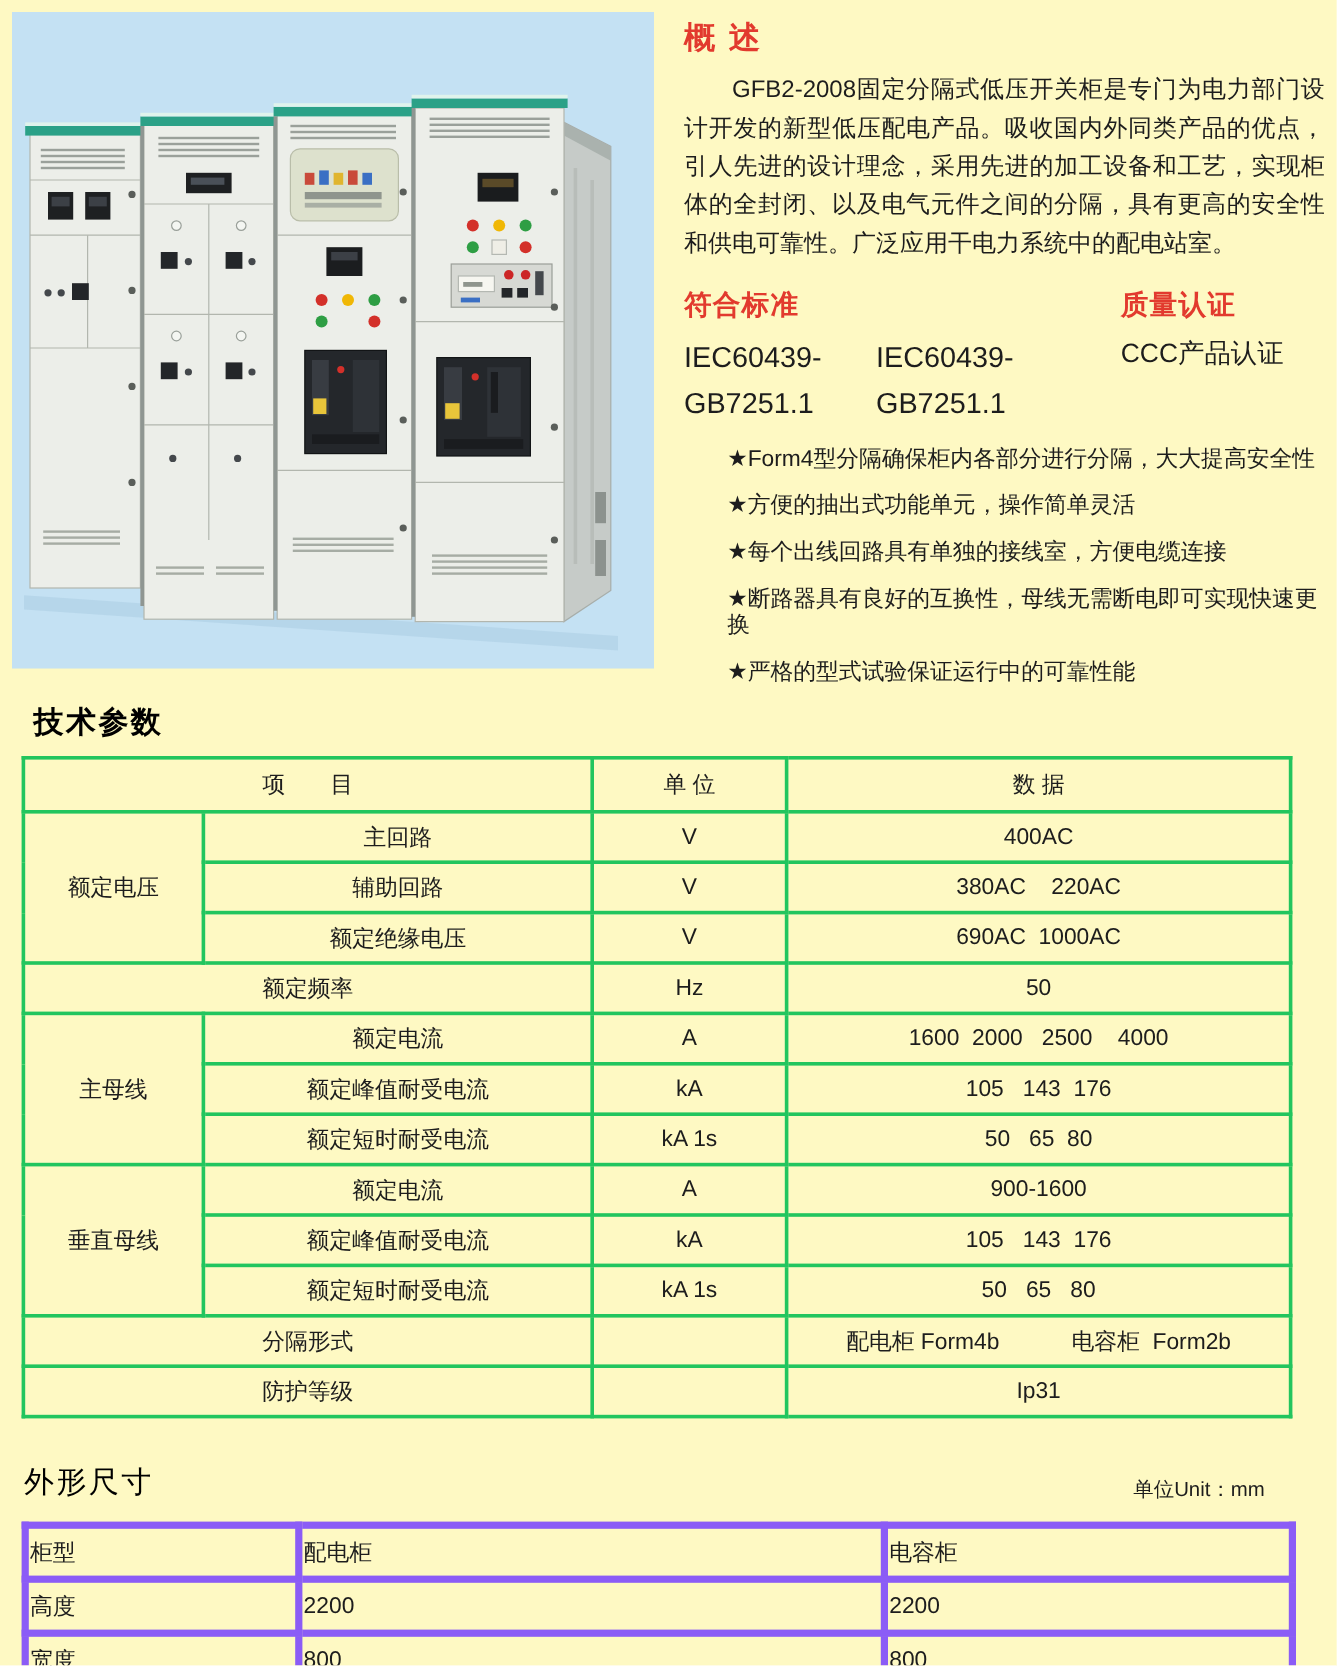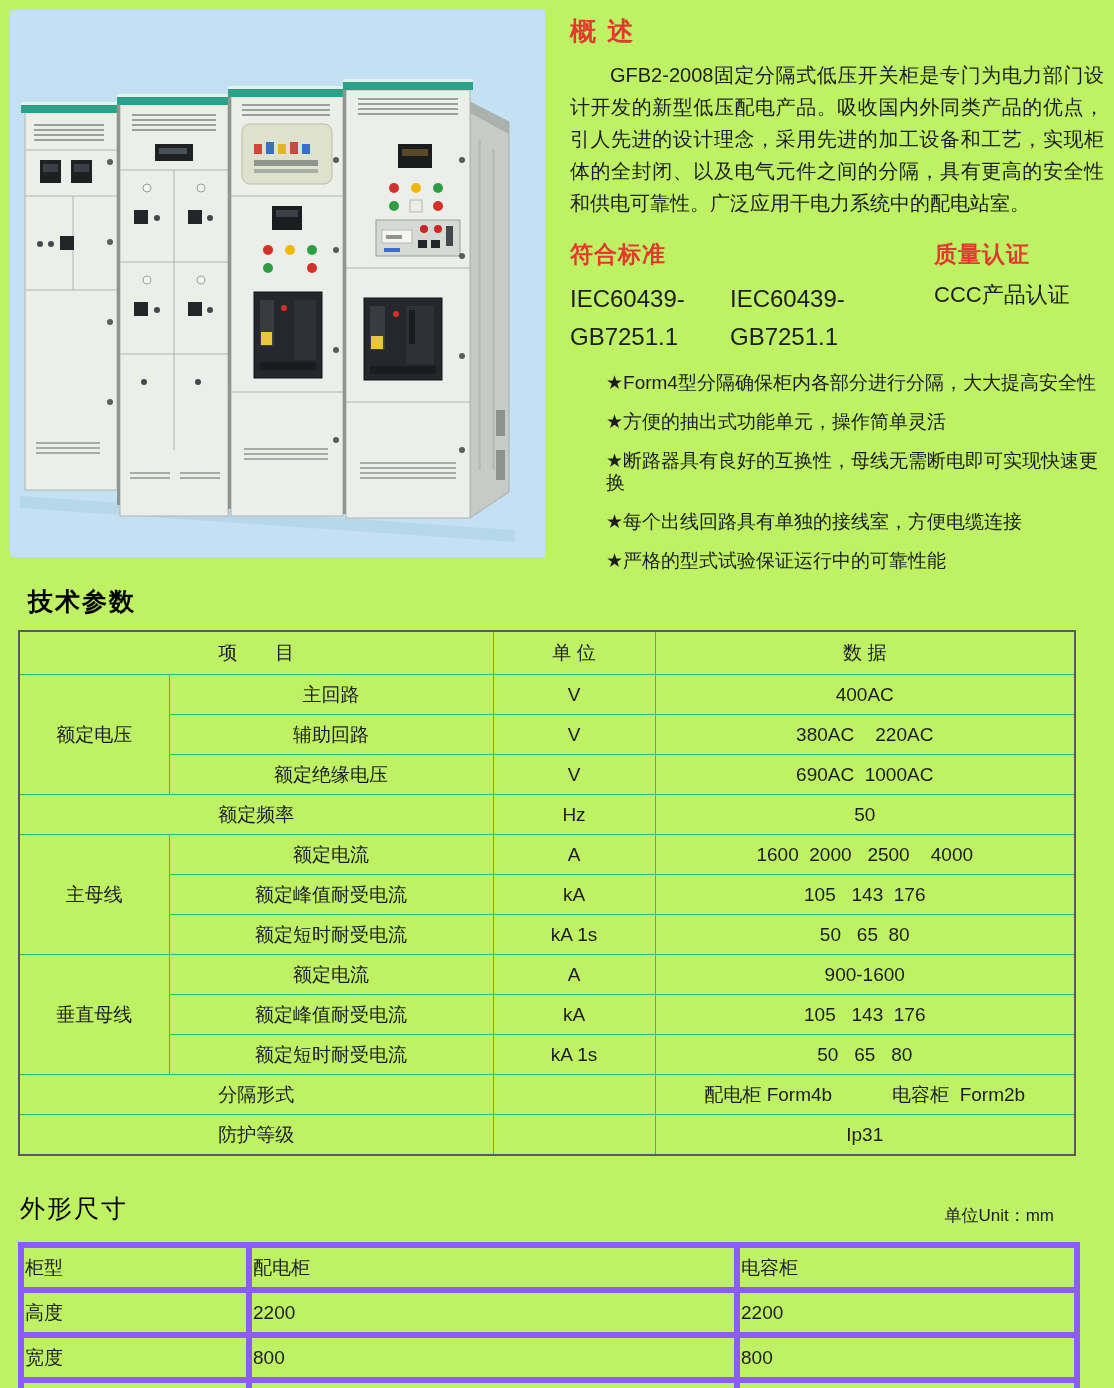--- a/index.html
+++ b/index.html
@@ -1,17 +1,17 @@
 <!DOCTYPE html>
 <html><head>
 <meta charset="utf-8">
 <style>
   html,body{margin:0;padding:0;background:#ffffff;}
   body{font-family:"Liberation Sans","DejaVu Sans",sans-serif;color:#222;}
-  .page{position:relative;width:1114px;height:1388px;background:#bef264;overflow:hidden;}
+  .page{position:relative;width:1114px;height:1388px;background:#fef9c3;overflow:hidden;}
 
   
   .top-section{position:relative;width:1114px;height:575px;}
   .photo-wrap{position:absolute;left:10px;top:10px;width:535px;height:547px;background:#c4e1f3;}
   .right-col{position:absolute;left:570px;top:14px;width:534px;}
 
   .red-heading{color:#e23a2e;font-size:26px;font-weight:bold;letter-spacing:2px;margin:0;}
   .overview-body{font-size:20px;line-height:32px;text-align:justify;margin-top:10px;text-indent:2em;color:#1d1d1d;}
 
   .std-head-row{display:flex;justify-content:space-between;margin-top:20px;align-items:flex-start;}
@@ -22,21 +22,21 @@
   .cert-val{width:170px;margin-left:auto;font-size:22px;color:#1d1d1d;}
 
   .features-head{margin-top:26px;}
   .features-list{list-style:none;margin:16px 0 0 0;padding:0 0 0 36px;}
   .features-list li{font-size:19px;line-height:22px;margin-bottom:17px;color:#1d1d1d;}
 
   
   .section-title{font-size:25px;color:#000;margin:10px 0 12px 28px;letter-spacing:2px;}
   table{border-collapse:collapse;table-layout:fixed;}
   .tech-table{margin-left:18px;width:1056px;border:2px solid #5a5a5a;}
-  .tech-table td{border:1px solid #22c55e;font-size:19px;text-align:center;vertical-align:middle;height:39px;padding:0 4px;color:#1d1d1d;}
+  .tech-table td{border:3px solid #22c55e;font-size:19px;text-align:center;vertical-align:middle;height:39px;padding:0 4px;color:#1d1d1d;}
   .tech-table tr.header td{height:42px;}
   .cell-data{white-space:pre-wrap;}
   .cell-partition{display:flex;justify-content:center;gap:60px;white-space:pre-wrap;}
 
   .dim-header-row{position:relative;margin:36px 0 10px 0;height:40px;}
   .dim-title{position:absolute;left:20px;top:0;font-size:25px;letter-spacing:2px;color:#000;}
   .dim-unit{position:absolute;right:60px;top:12px;font-size:17px;color:#1d1d1d;}
   .dim-table{margin-left:18px;width:1056px;border:2px solid #5a5a5a;}
   .dim-table td{border:6px solid #8b5cf6;font-size:19px;text-align:left;vertical-align:middle;height:37px;color:#1d1d1d;}
 </style>
@@ -241,22 +241,22 @@
         <div class="std-item">IEC60439-
 GB7251.1</div>
         <div class="std-item">IEC60439-
 GB7251.1</div>
         <div class="cert-val">CCC产品认证</div>
       </div>
 
       <ul class="features-list">
         <li>★Form4型分隔确保柜内各部分进行分隔，大大提高安全性</li>
         <li>★方便的抽出式功能单元，操作简单灵活</li>
+        <li>★每个出线回路具有单独的接线室，方便电缆连接</li>
         <li>★断路器具有良好的互换性，母线无需断电即可实现快速更换</li>
-        <li>★每个出线回路具有单独的接线室，方便电缆连接</li>
         <li>★严格的型式试验保证运行中的可靠性能</li>
       </ul>
     </div>
   </div>
 
   <h2 class="section-title">技术参数</h2>
 
   <table class="tech-table">
     <colgroup>
         <col style="width:150px">

